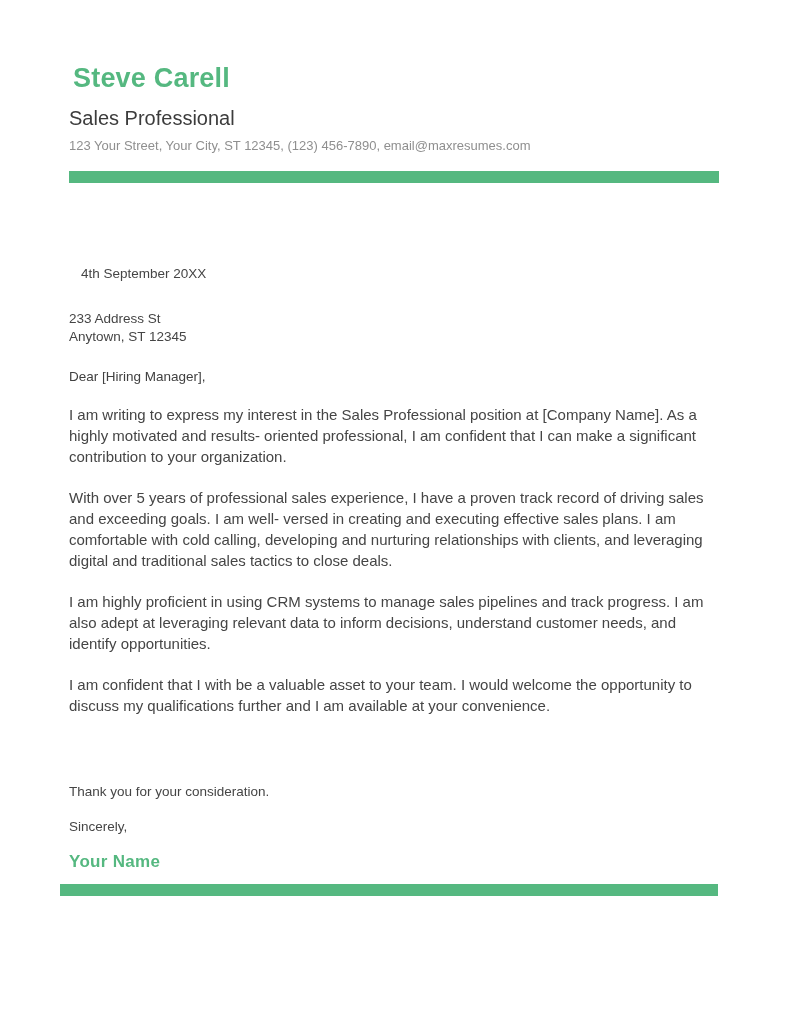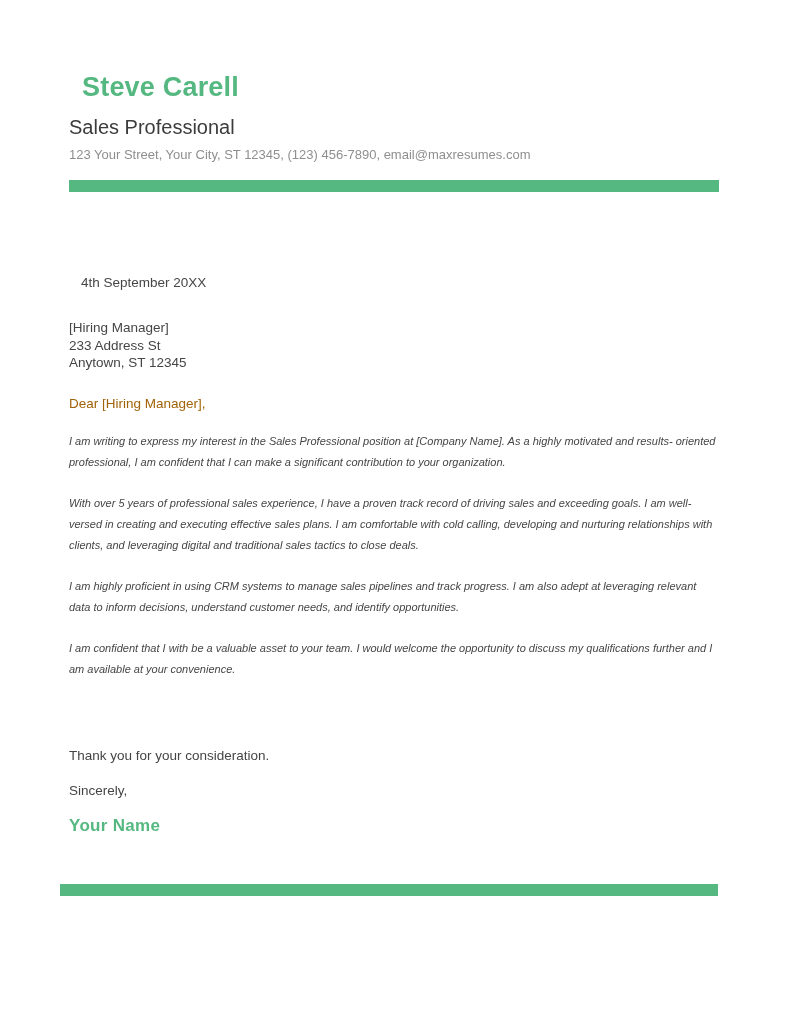--- a/index.html
+++ b/index.html
@@ -16,21 +16,21 @@
     width: 791px;
     height: 1024px;
     background: #ffffff;
     overflow: hidden;
   }
   .content {
     margin: 0 72px 0 69px; 
   }
   
   .candidate-name {
-    margin: 13px;
+    margin: 4px;
     padding-top: 60px;
     font-size: 27px;
     font-weight: 700;
     line-height: 28px;
     color: var(--accent);
     letter-spacing: 0.2px;
   }
   .job-title {
     margin: 16px 0 0 0;
     font-size: 20px;
@@ -59,28 +59,27 @@
   .recipient-block {
     margin-top: 29px;
     font-size: 13.5px;
     line-height: 17.5px;
     color: #454545;
   }
   .salutation {
     margin: 24px 0 0 0;
     font-size: 13.5px;
     line-height: 15px;
-    color: #a16207;
+    color: #404040;
   }
   .body-paragraph {
     margin: 20px 0 0 0;
-    font-size: 11px;
+    font-size: 15px;
     line-height: 21px;
     color: #454545;
-    font-style: italic;
   }
   .thanks-line {
     margin: 68px 0 0 0;
     font-size: 13.5px;
     line-height: 15px;
     color: #454545;
   }
   .closing-line {
     margin: 20px 0 0 0;
     font-size: 13.5px;
@@ -114,21 +113,20 @@
 
     <h2 class="job-title">Sales Professional</h2>
 
     <div class="contact-info">123 Your Street, Your City, ST 12345, (123) 456-7890, email@maxresumes.com</div>
 
     <div class="divider"></div>
 
     <div class="letter-date">4th September 20XX</div>
 
     <div class="recipient-block">
-      <div>[Hiring Manager]</div>
       <div>233 Address St</div>
       <div>Anytown, ST 12345</div>
     </div>
 
     <div class="salutation">Dear [Hiring Manager],</div>
 
     <p class="body-paragraph">I am writing to express my interest in the Sales Professional position at [Company Name]. As a highly motivated and results- oriented professional, I am confident that I can make a significant contribution to your organization.</p>
 
     <p class="body-paragraph">With over 5 years of professional sales experience, I have a proven track record of driving sales and exceeding goals. I am well- versed in creating and executing effective sales plans. I am comfortable with cold calling, developing and nurturing relationships with clients, and leveraging digital and traditional sales tactics to close deals.</p>
 

